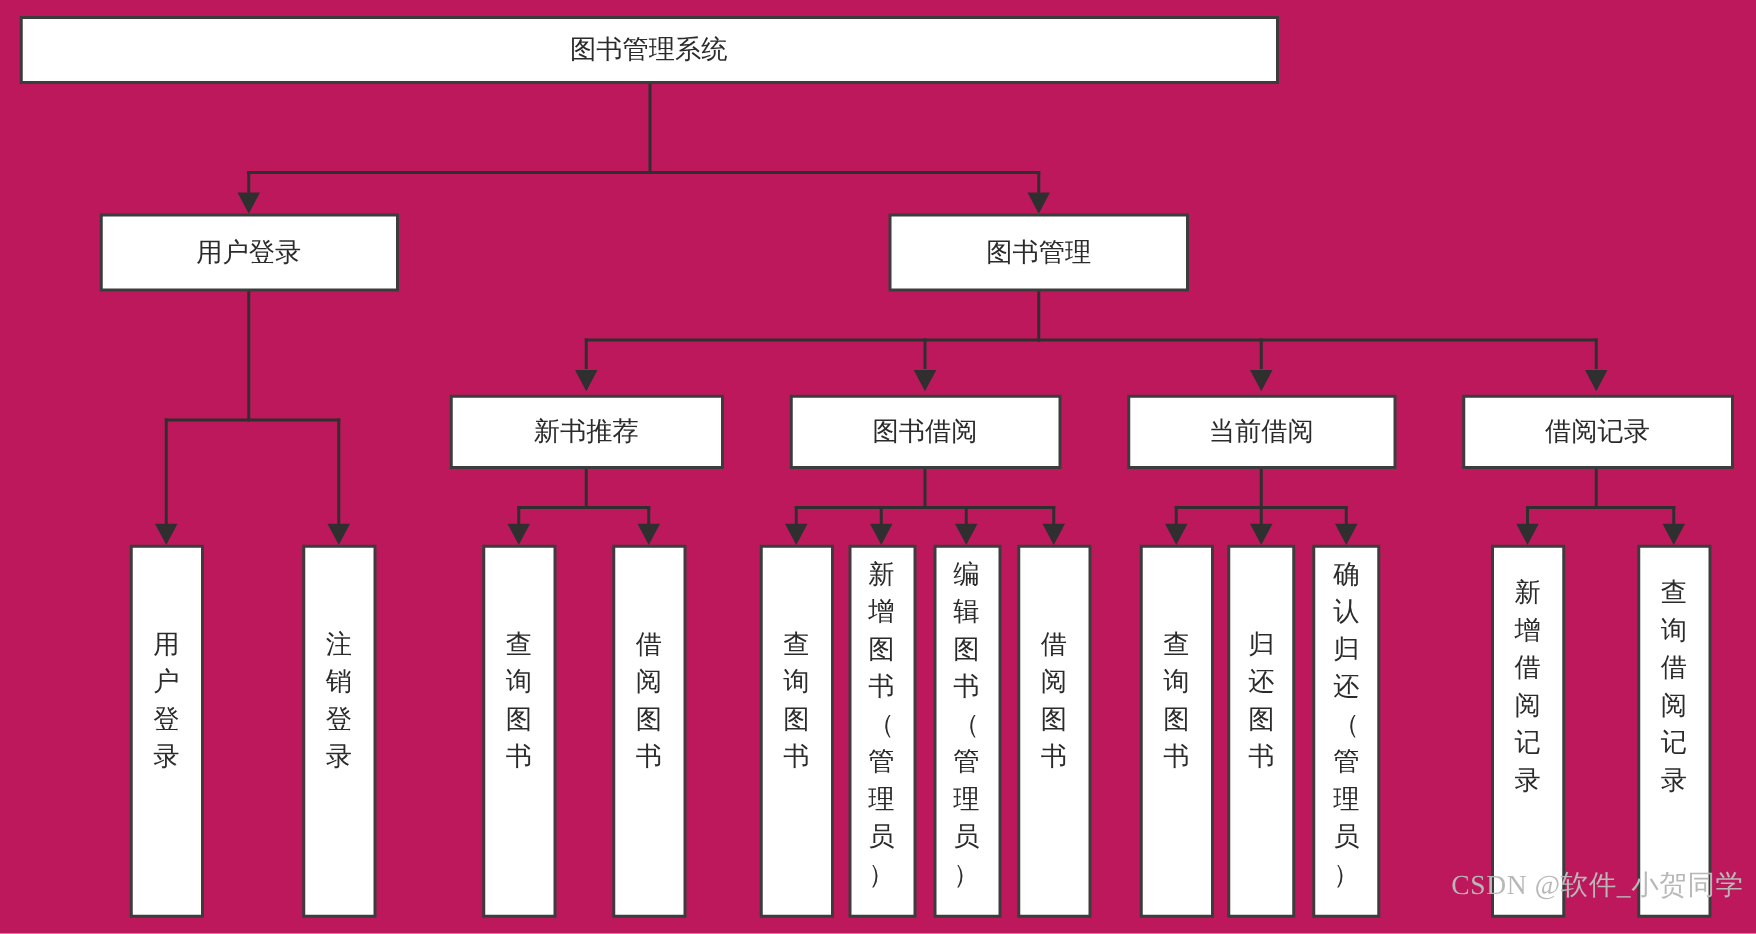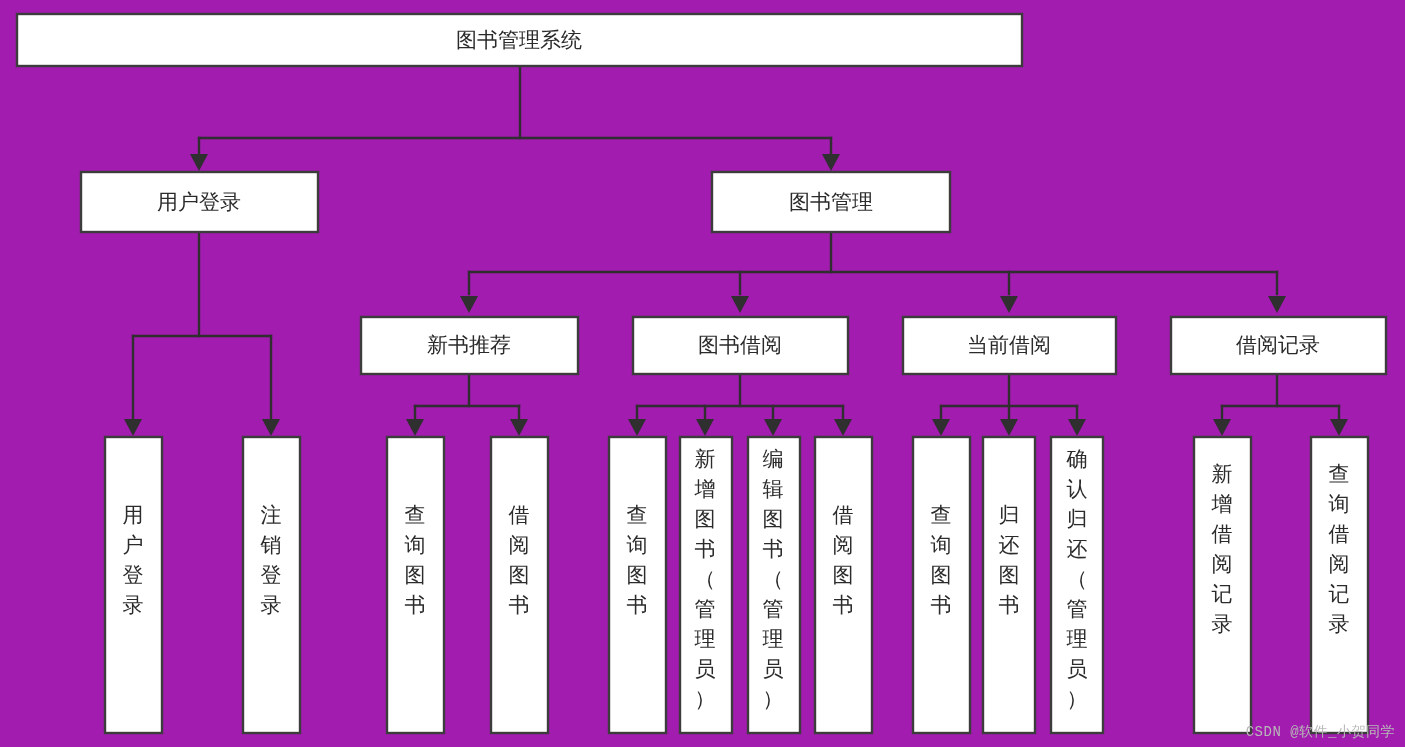--- a/index.html
+++ b/index.html
@@ -7,21 +7,21 @@
     padding: 0;
     background: #ffffff;
   }
   body {
     font-family: "DejaVu Sans", "Liberation Sans", sans-serif;
   }
   #diagram-root {
     position: relative;
     width: 1405px;
     height: 747px;
-    background: #a21caf;
+    background: #be185d;
     overflow: hidden;
   }
   svg.diagram-svg {
     position: absolute;
     left: 0;
     top: 0;
     width: 1405px;
     height: 747px;
     display: block;
   }
@@ -49,23 +49,23 @@
     fill: none;
     stroke-linecap: square;
   }
   .arrow-head {
     fill: #2f2f2f;
     stroke: none;
   }
   .watermark {
     position: absolute;
     right: 10px;
-    bottom: 6px;
-    font-family: Liberation Mono, monospace;
-    font-size: 14px;
+    bottom: 24px;
+    font-family: Liberation Serif, serif;
+    font-size: 22px;
     color: #b8b8b8;
     letter-spacing: 0.5px;
     white-space: nowrap;
     pointer-events: none;
   }
 </style>
 </head>
 <body>
 
 <div id="diagram-root">

